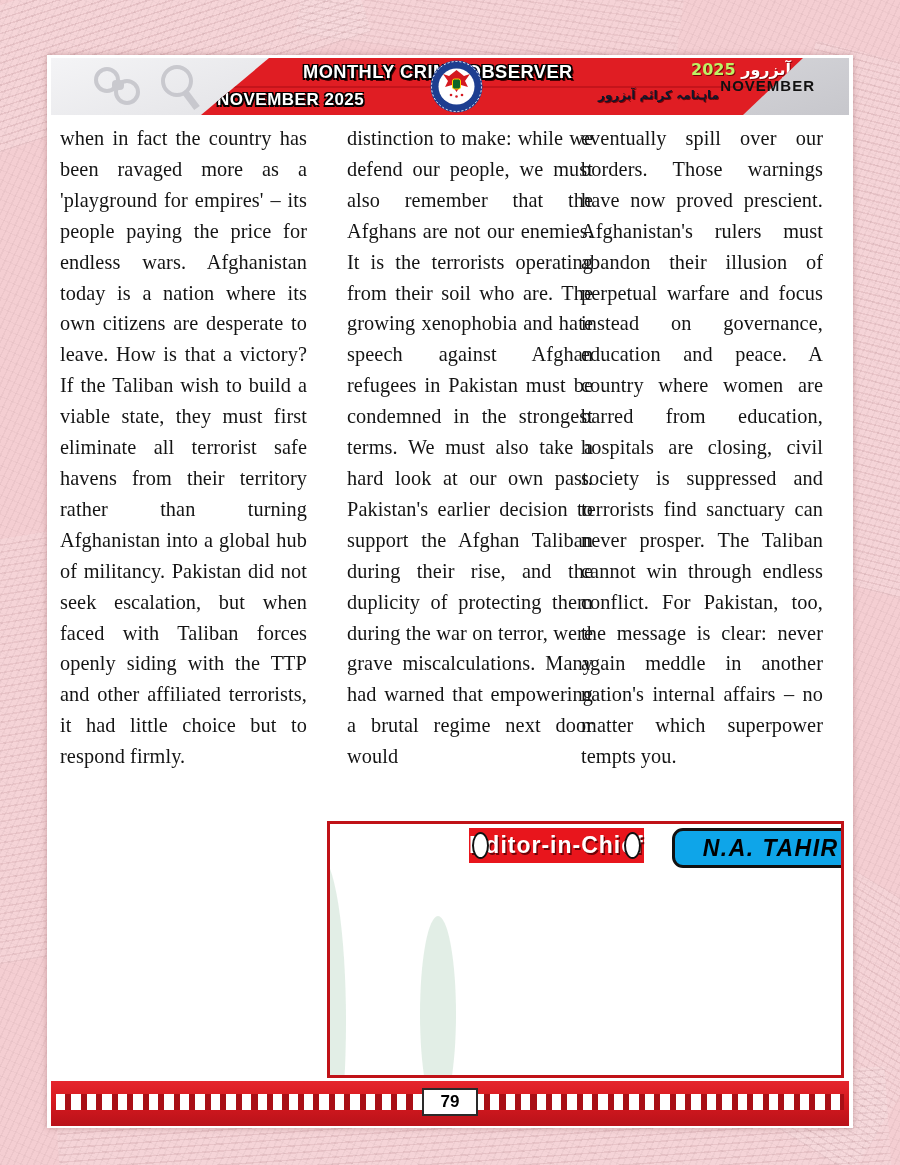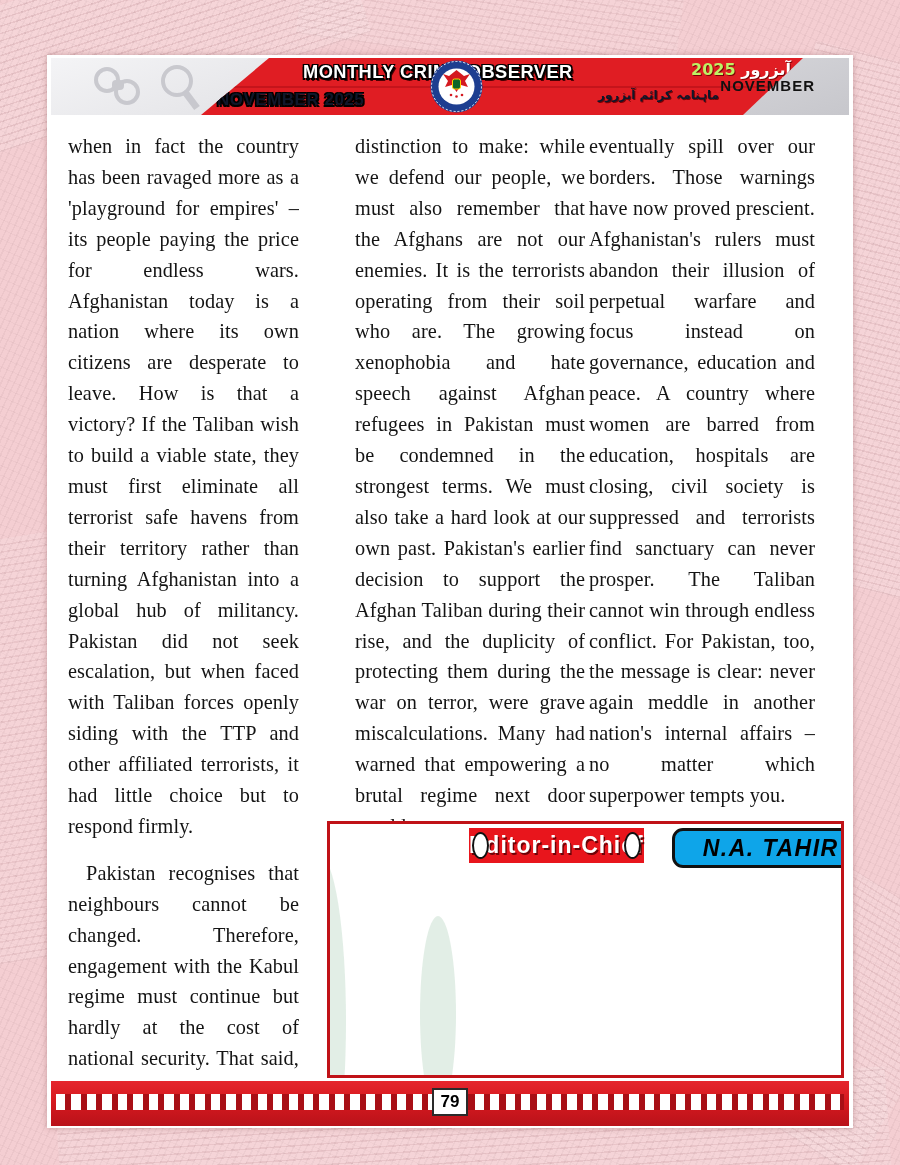--- a/index.html
+++ b/index.html
@@ -50,21 +50,21 @@
     position:absolute;left:0;right:0;top:28px;height:2px;background:#b30f15;opacity:.6;
   }
   .title-en{
     position:absolute;left:252px;top:3px;
     font-size:19px;font-weight:900;color:#ffffff;letter-spacing:.5px;
     text-shadow:-1.5px -1.5px 0 #000,1.5px -1.5px 0 #000,-1.5px 1.5px 0 #000,1.5px 1.5px 0 #000,2.5px 2.5px 0 #4a0003;
     transform:scaleX(.96);transform-origin:left;
   }
   .month-en{
     position:absolute;left:166px;top:32px;
-    font-size:17px;font-weight:900;color:#0f172a;letter-spacing:.5px;
+    font-size:17px;font-weight:900;color:#ffffff;letter-spacing:.5px;
     text-shadow:-1.5px -1.5px 0 #000,1.5px -1.5px 0 #000,-1.5px 1.5px 0 #000,1.5px 1.5px 0 #000;
   }
   .month-ur{
     position:absolute;left:545px;top:2px;width:195px;text-align:right;direction:rtl;
     font-family:"DejaVu Sans",sans-serif;font-size:16px;font-weight:bold;color:#fff;
     text-shadow:1px 1px 0 #7a0004;
   }
   .month-ur .yr{color:#bef264;}
   .title-ur{
     position:absolute;left:500px;top:30px;width:215px;text-align:center;direction:rtl;
@@ -78,21 +78,21 @@
   }
   .header-icons{position:absolute;left:30px;top:6px;opacity:.85;}
 
   
   .col{
     position:absolute;top:60px;
     font-family:"Liberation Serif","DejaVu Serif",serif;
     font-size:20.3px;line-height:30.9px;color:#141414;
     text-align:justify;letter-spacing:.1px;
   }
-  .col p{margin:16px;}
+  .col p{margin:8px;}
   .col p + p{text-indent:18px;}
   .col1{left:5px;width:263px;}
   .col2{left:292px;width:262px;}
   .col3{left:526px;width:258px;}
 
   
   .contact-box{
     position:absolute;left:280px;top:766px;width:517px;height:257px;
     border:3px solid #c01217;background:#fff;box-sizing:border-box;
     padding:4px 9px 3px 9px;display:flex;flex-direction:row;gap:14px;
@@ -158,21 +158,21 @@
     background:linear-gradient(#e5262d 0%,#d6191f 45%,#b9121a 100%);
   }
   .film-strip{
     position:absolute;left:5px;right:5px;top:13px;height:16px;
     background:
       repeating-linear-gradient(90deg,#ffffff 0 9px,rgba(255,255,255,0) 9px 15.5px),
       #a80f16;
   }
   .page-num-box{
     position:absolute;left:50%;top:7px;transform:translateX(-50%);
-    width:36px;height:28px;background:#fff;border:2px solid #2a2a2a;box-sizing:border-box;
+    width:56px;height:28px;background:#fff;border:2px solid #2a2a2a;box-sizing:border-box;
     display:flex;align-items:center;justify-content:center;
     font-size:17px;font-weight:900;color:#000;
   }
 </style>
 </head>
 <body>
 
 <div class="bg-texture">
   <div class="grain"></div>
   <div class="scrap s1"></div>
@@ -221,21 +221,20 @@
         <circle cx="26.5" cy="36.5" r="1.3" fill="#d41920"></circle>
         <circle cx="32" cy="35" r="1.3" fill="#d41920"></circle>
       </svg>
     </div>
 
     <div class="editorial-label">NOVEMBER</div>
   </div>
 
   <div class="col col1">
     <p>when in fact the country has been ravaged more as a 'playground for empires' – its people paying the price for endless wars. Afghanistan today is a nation where its own citizens are desperate to leave. How is that a victory? If the Taliban wish to build a viable state, they must first eliminate all terrorist safe havens from their territory rather than turning Afghanistan into a global hub of militancy. Pakistan did not seek escalation, but when faced with Taliban forces openly siding with the TTP and other affiliated terrorists, it had little choice but to respond firmly.</p>
-    <p>Pakistan recognises that neighbours cannot be changed. Therefore, engagement with the Kabul regime must continue but hardly at the cost of national security. That said, there is an important</p>
   </div>
   <div class="col col2">
     <p>distinction to make: while we defend our people, we must also remember that the Afghans are not our enemies. It is the terrorists operating from their soil who are. The growing xenophobia and hate speech against Afghan refugees in Pakistan must be condemned in the strongest terms. We must also take a hard look at our own past. Pakistan's earlier decision to support the Afghan Taliban during their rise, and the duplicity of protecting them during the war on terror, were grave miscalculations. Many had warned that empowering a brutal regime next door would</p>
   </div>
   <div class="col col3">
     <p>eventually spill over our borders. Those warnings have now proved prescient. Afghanistan's rulers must abandon their illusion of perpetual warfare and focus instead on governance, education and peace. A country where women are barred from education, hospitals are closing, civil society is suppressed and terrorists find sanctuary can never prosper. The Taliban cannot win through endless conflict. For Pakistan, too, the message is clear: never again meddle in another nation's internal affairs – no matter which superpower tempts you.</p>
   </div>
 
   <div class="contact-box">
     <div class="wm-ring"></div>

